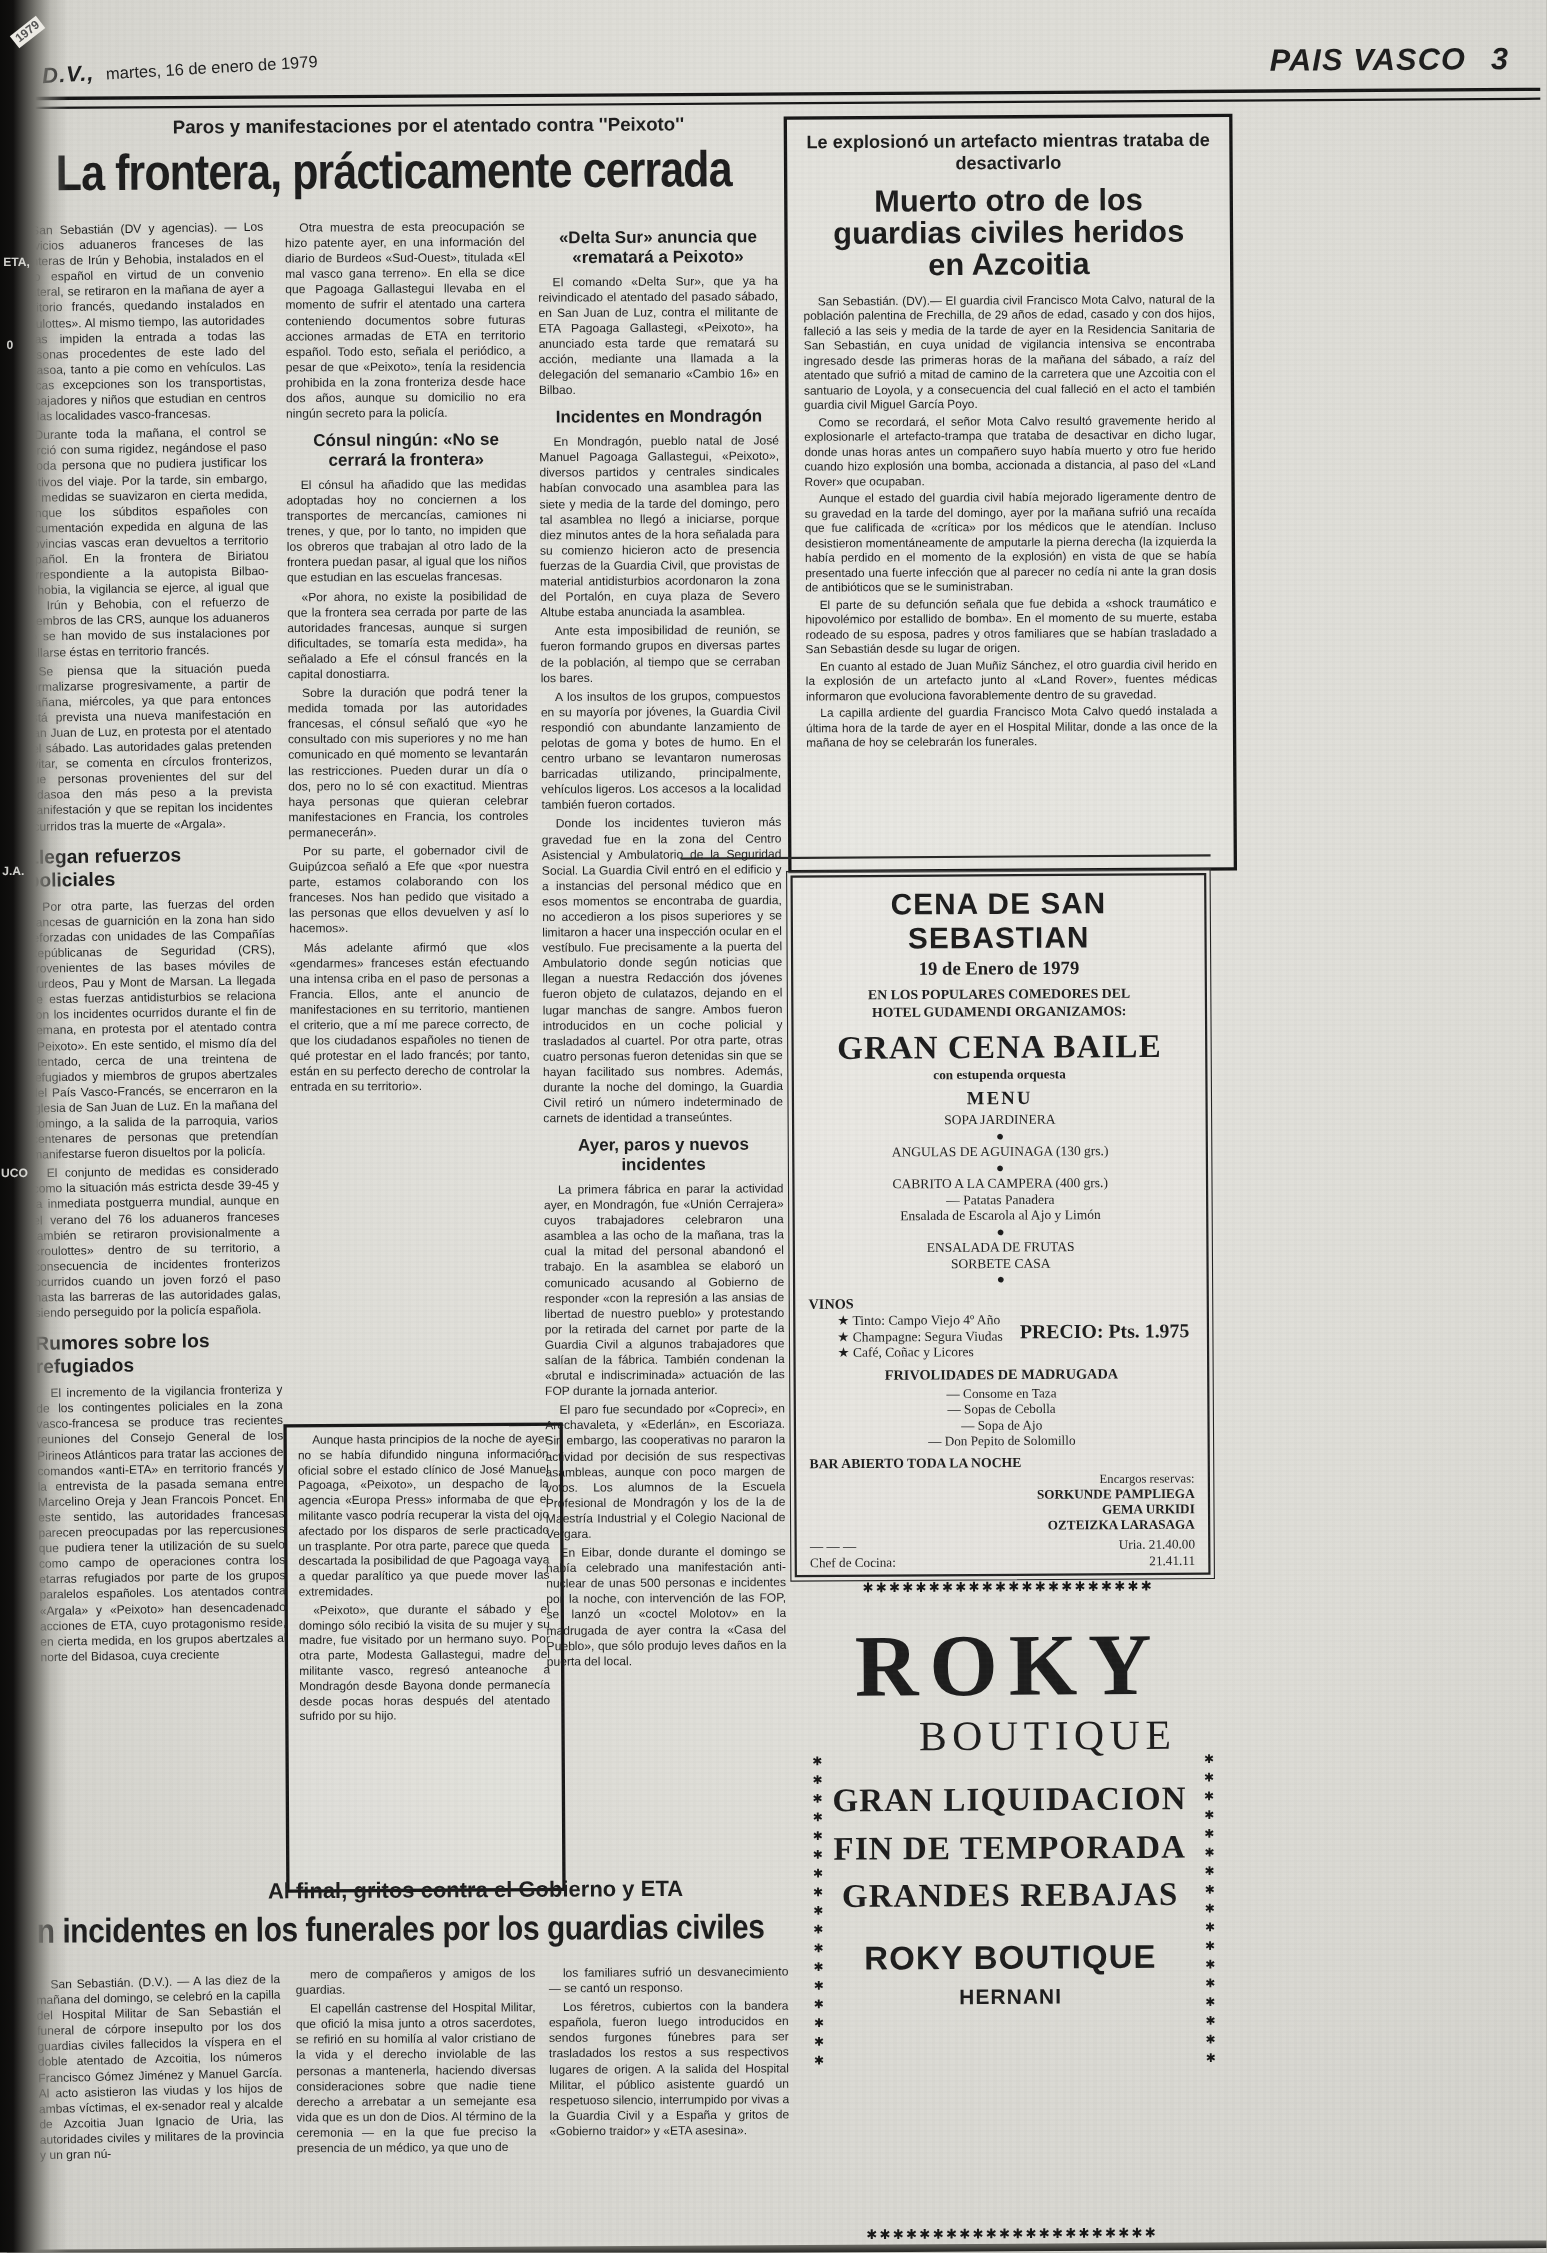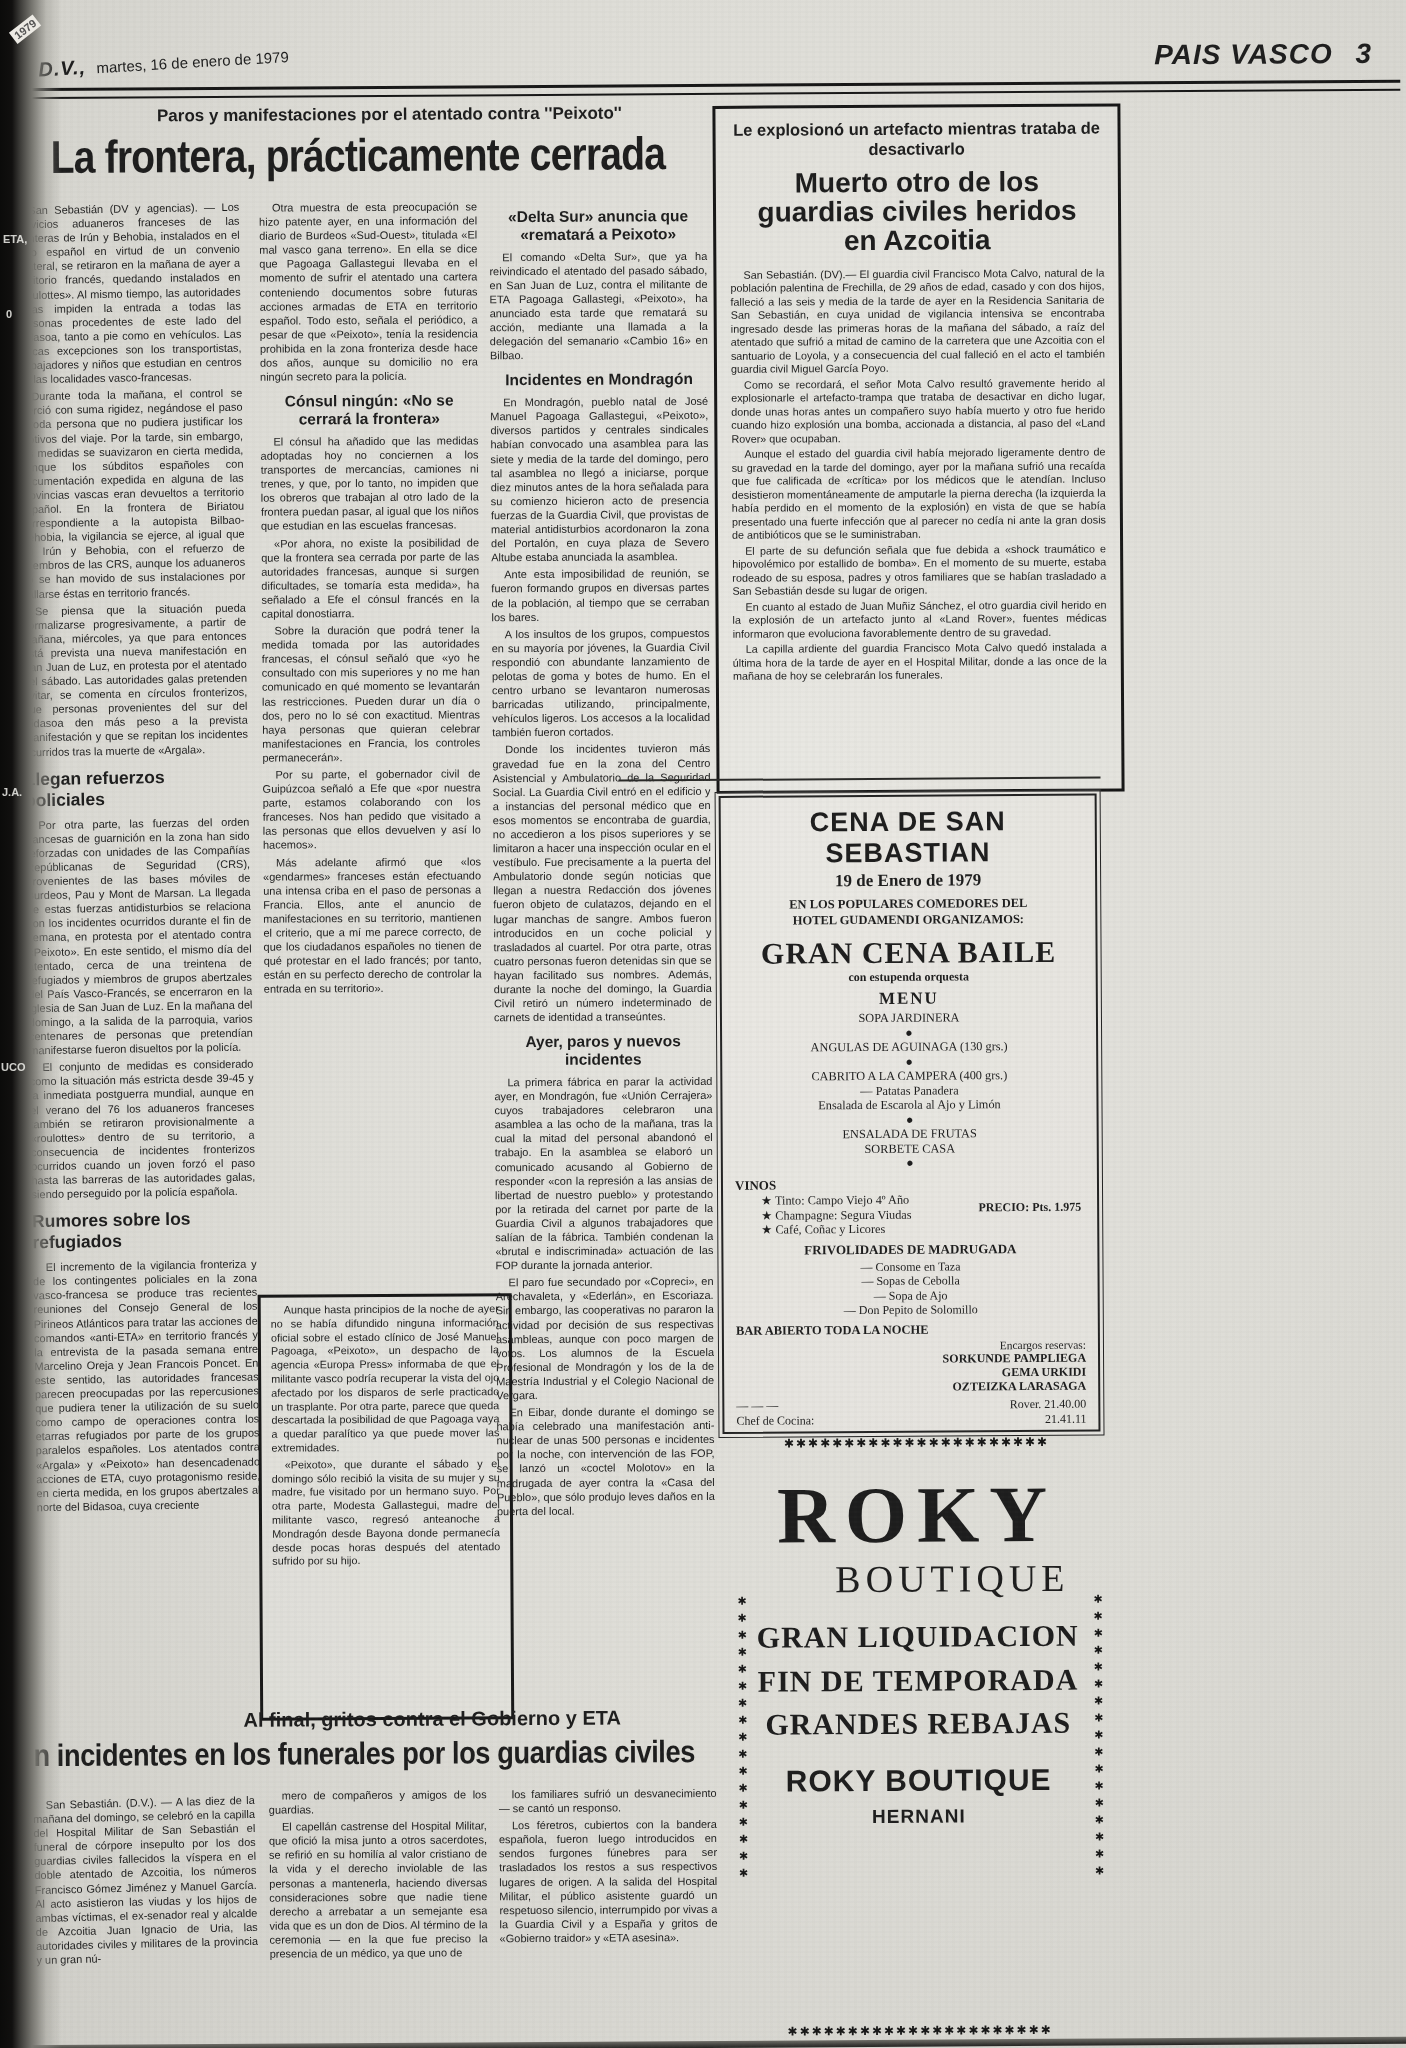--- a/index.html
+++ b/index.html
@@ -49,21 +49,21 @@
   .cena-title{font-family:"Liberation Sans",sans-serif;font-weight:bold;font-size:27px;text-align:center;letter-spacing:1px;margin:2px 0 2px;}
   .cena-date{font-weight:bold;font-size:17px;text-align:center;margin:0 0 6px;}
   .cena-venue{font-weight:bold;font-size:12.5px;text-align:center;line-height:1.25;}
   .cena-main{font-weight:bold;font-size:30px;text-align:center;letter-spacing:1px;margin:8px 0 0;}
   .cena-orq{font-weight:bold;font-size:12px;text-align:center;margin:0 0 4px;}
   .cena-menu{font-weight:bold;font-size:17px;text-align:center;margin:4px 0 2px;letter-spacing:2px;}
   .menuline{font-size:12.3px;text-align:center;line-height:1.18;margin:0;}
   .vinos{position:relative;margin-top:6px;}
   .vinos-label{font-weight:bold;font-size:13px;}
   .vino{font-size:12.3px;margin:0 0 0 26px;line-height:1.2;}
-  .precio{position:absolute;right:4px;top:24px;font-weight:bold;font-size:12px;}
+  .precio{position:absolute;right:4px;top:24px;font-weight:bold;font-size:18px;}
   .friv-title{font-weight:bold;font-size:13px;text-align:center;margin:5px 0 2px;}
   .friv{font-size:12px;text-align:center;line-height:1.2;margin:0;}
   .bar-line{font-weight:bold;font-size:12.5px;margin-top:5px;}
   .resv-label{font-size:11.5px;text-align:right;margin-top:2px;}
   .resv-name{font-weight:bold;font-size:12px;text-align:right;line-height:1.2;margin:0;}
   .tel-row{display:flex;justify-content:space-between;font-size:12px;margin-top:3px;}
   .chef-row{display:flex;justify-content:space-between;font-size:12px;}
   .chef-name{font-weight:bold;font-size:12.5px;margin-top:1px;}
   
   .ad-roky{position:absolute;left:728px;top:1438px;width:372px;height:602px;font-family:"Liberation Serif",serif;text-align:center;overflow:hidden;}
@@ -226,21 +226,21 @@
           </div>
         <div class="bar-line">BAR ABIERTO TODA LA NOCHE</div>
         <div class="resv-label">Encargos reservas:</div>
         <div>
             <div class="resv-name">SORKUNDE PAMPLIEGA</div>
             <div class="resv-name">GEMA URKIDI</div>
             <div class="resv-name">OZTEIZKA LARASAGA</div>
           </div>
         <div class="tel-row">
           <span>— — —</span>
-          <span>Rover. 21.40.00</span>
+          <span>Uria. 21.40.00</span>
         </div>
         <div class="chef-row">
           <span>Chef de Cocina:</span>
           <span>21.41.11</span>
         </div>
         <div class="chef-name">MIKEL ZABALA AGIRETXE</div>
       </div>
     </div>
 
     <div class="ad-roky">

